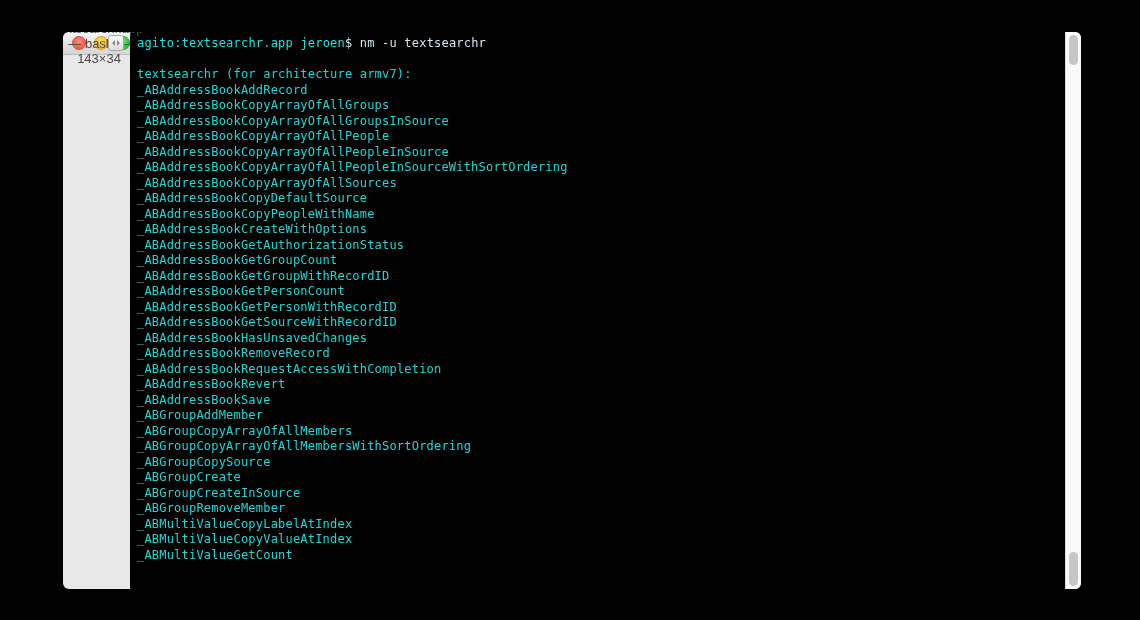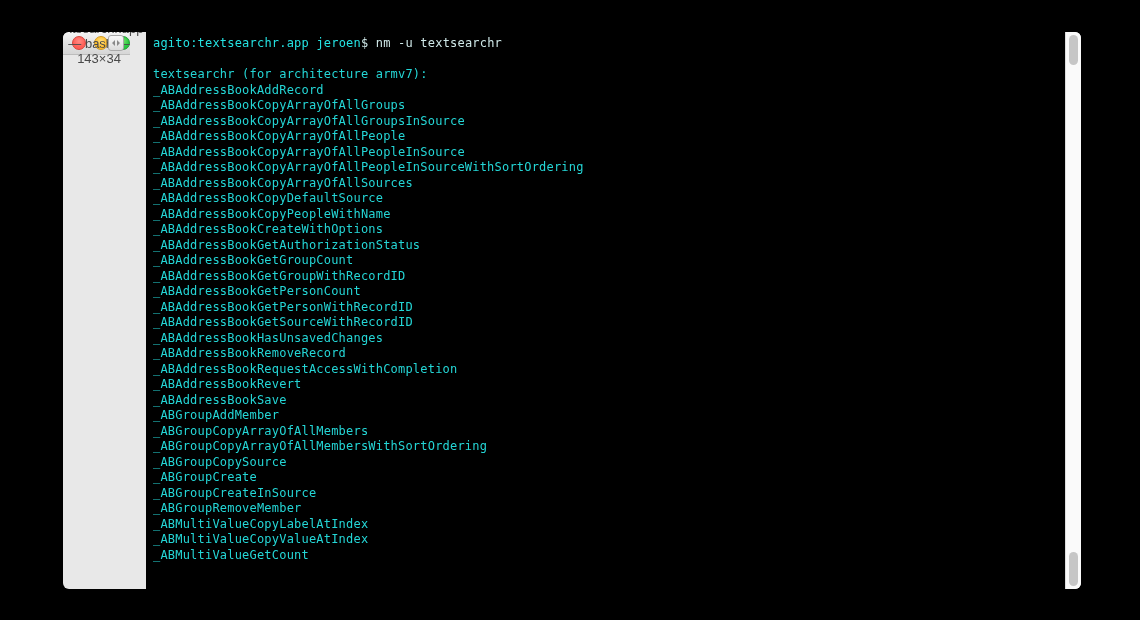--- a/index.html
+++ b/index.html
@@ -71,21 +71,20 @@
     border: 1px solid #a9a9a9;
     border-radius: 3px;
     background: linear-gradient(#fafafa,#dcdcdc);
     display:flex;align-items:center;justify-content:center;
   }
   .fs-btn svg { width:10px;height:10px; }
   .term-wrap {
     flex: 1 1 auto;
     display: flex;
     min-height: 0;
-    margin-left: 16px;
   }
   .term {
     flex: 1 1 auto;
     background: #000;
     padding: 4px 5px 4px 7px;
     color: #5dd8d8;
     font-size: 12px;
     line-height: 15.5px;
     white-space: pre;
     overflow: hidden;

